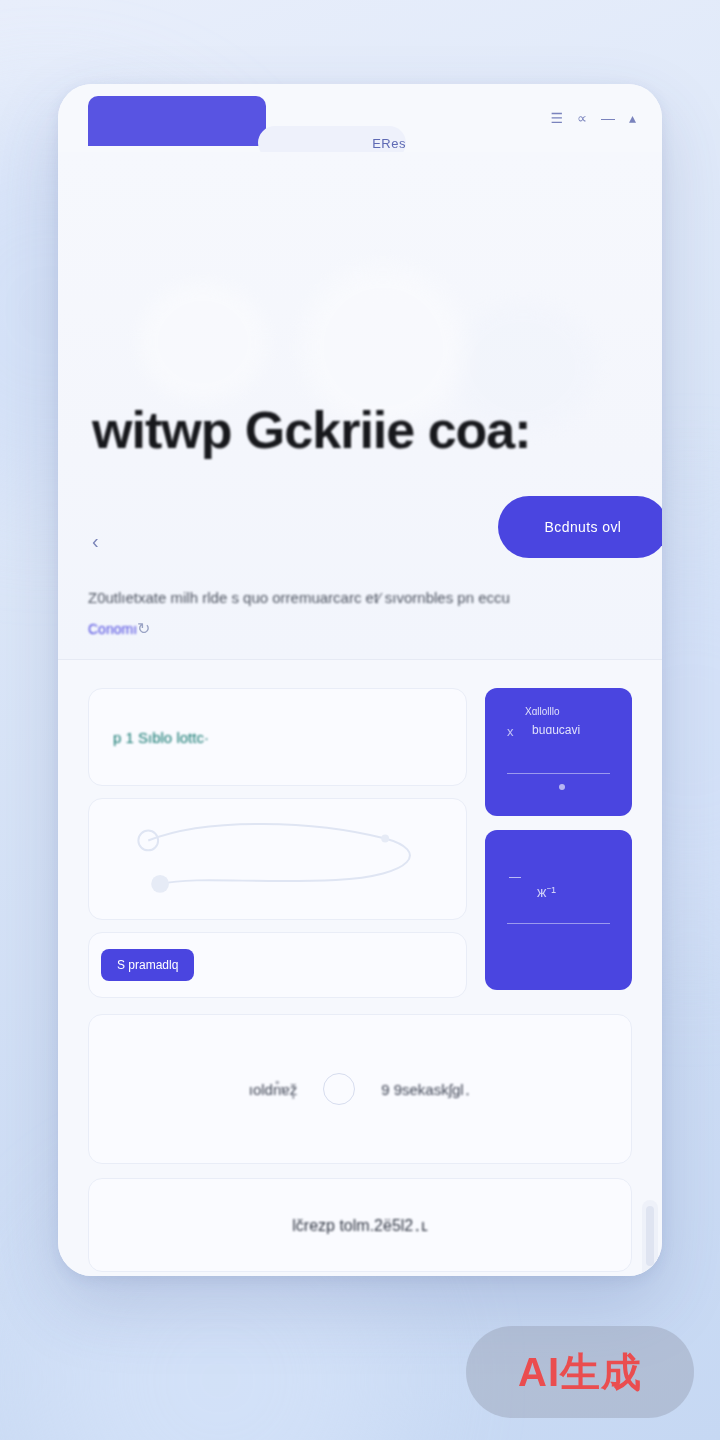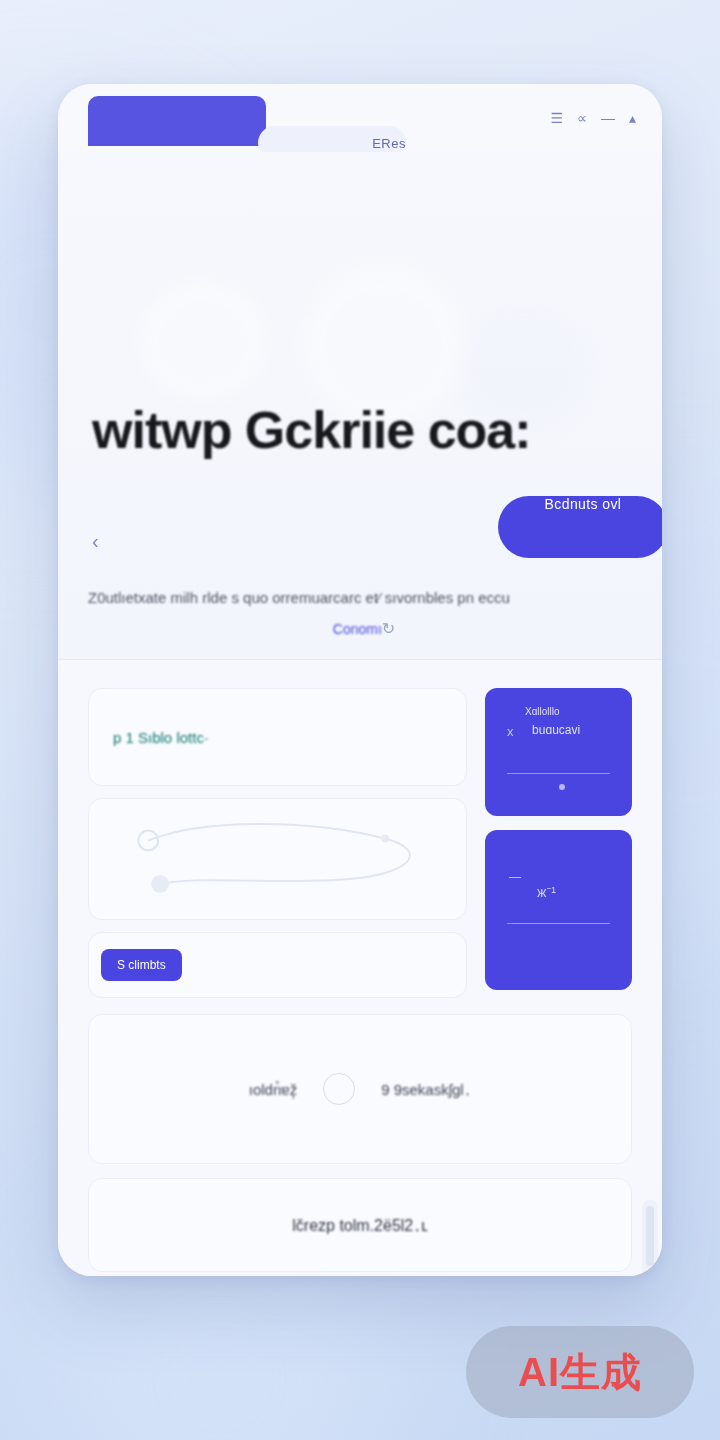--- a/index.html
+++ b/index.html
@@ -127,20 +127,21 @@
   }
   .hero-cta {
     position: absolute;
     right: -6px;
     top: 344px;
     width: 170px;
     height: 62px;
     background: #4a45e0;
     border-radius: 31px;
     display: flex;
+    align-items: center;
     justify-content: center;
   }
   .hero-cta span {
     color: #fff;
     font-size: 14px;
     letter-spacing: .4px;
     filter: blur(.7px);
   }
   .hero-arrow {
     position: absolute;
@@ -162,21 +163,21 @@
     white-space: nowrap;
     overflow: hidden;
   }
   .hero-foot {
     position: absolute;
     left: 30px;
     bottom: 22px;
     right: 22px;
     display: flex;
     align-items: center;
-    justify-content: center;
+    justify-content: flex-start;
     margin-top: 40px;
   }
   .hero-foot .link {
     font-size: 14px;
     color: #4a45e0;
     filter: blur(.8px);
   }
   .hero-foot .refresh {
     font-size: 16px;
     color: #9aa3c4;
@@ -434,21 +435,21 @@
         <div class="card card-b">
           <svg class="node-graph" viewBox="0 0 382 122">
             <path d="M60 42 C120 18, 230 22, 300 40 C345 52, 330 78, 250 82 C170 86, 110 78, 72 86" fill="none" stroke="#dfe5f3" stroke-width="2"></path>
             <circle cx="60" cy="42" r="10" fill="none" stroke="#dfe5f3" stroke-width="2"></circle>
             <circle cx="72" cy="86" r="9" fill="#e6ebf6"></circle>
             <circle cx="300" cy="40" r="4" fill="#e6ebf6"></circle>
           </svg>
         </div>
 
         <div class="card card-c">
-          <span class="chip">S climbts</span>
+          <span class="chip">S pramadlq</span>
         </div>
       </div>
 
       <div class="col-right">
         <div class="tile one">
           <span class="x">x</span>
           <div class="t1" style="margin-left:26px">Xɑllolllo</div>
           <div class="t2" style="margin-left:33px">buɑucavi</div>
           <div class="rule"></div>
           <div class="dot"></div>

